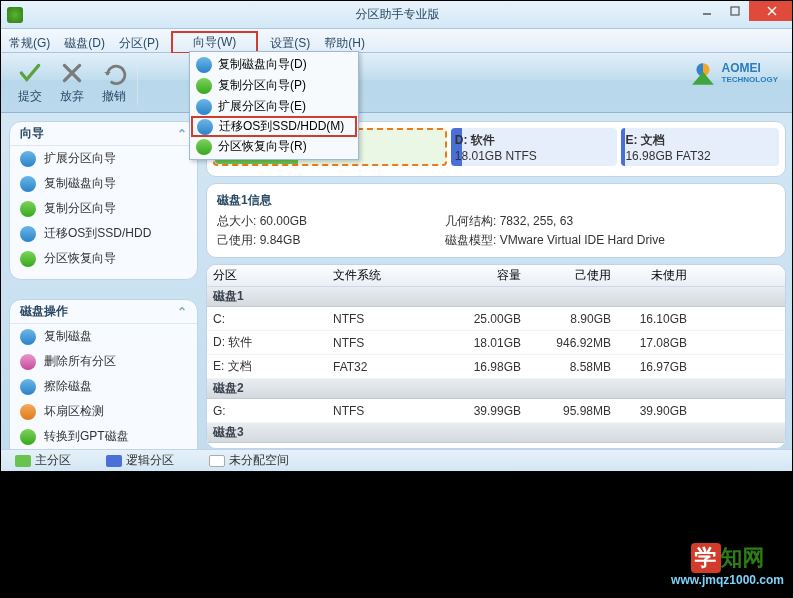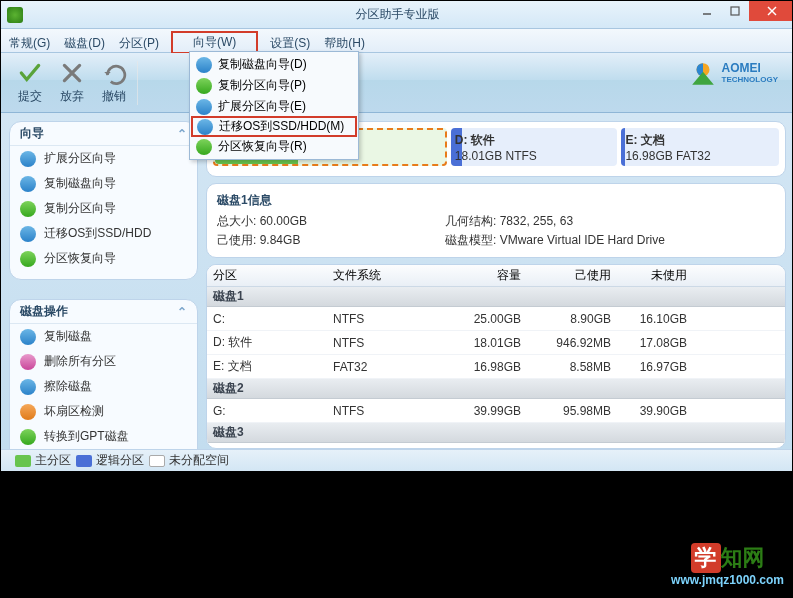--- a/index.html
+++ b/index.html
@@ -46,21 +46,21 @@
 .table{flex:1;overflow:auto}
 .thead{display:flex;background:linear-gradient(#fcfdfe,#e9eff6);border-bottom:1px solid #ccd9e6;height:22px;align-items:center}
 .th,.td{padding-left:6px}
 .c-part{width:120px}
 .c-fs{width:110px}
 .c-size{width:92px;text-align:right;padding-right:8px}
 .c-used{width:90px;text-align:right;padding-right:8px}
 .c-free{width:76px;text-align:right;padding-right:8px}
 .group-row{background:linear-gradient(#e9edf1,#d4d9de);height:20px;display:flex;align-items:center;font-weight:bold;padding-left:6px;border-bottom:1px solid #c4cbd2;color:#3b4450}
 .tr{display:flex;height:24px;align-items:center;border-bottom:1px solid #f0f3f7;color:#333}
-.status-bar{height:22px;background:linear-gradient(#e6f1f9,#d3e6f4);display:flex;align-items:center;border-top:1px solid #bed4ea;gap:5px;padding-left:14px;color:#333;position:relative}
+.status-bar{height:22px;background:linear-gradient(#e6f1f9,#d3e6f4);display:flex;align-items:center;border-top:1px solid #bed4ea;gap:35px;padding-left:14px;color:#333;position:relative}
 .sw{width:16px;height:12px;border-radius:2px;display:inline-block;margin-right:4px;vertical-align:middle}
 .watermark{position:absolute;right:8px;bottom:10px;display:flex;flex-direction:column;align-items:center;font-size:11px}
 .wm-logo{display:flex;align-items:center}
 .wm-logo span:first-child{color:#fff;background:#d23c2a;font-size:22px;font-weight:bold;border-radius:4px;padding:0 4px}
 .wm-logo span:nth-child(2){color:#2c7d15;font-size:22px;font-weight:bold}
 .wm-logo span:nth-child(3){color:#2c7d15;font-size:22px;font-weight:bold}
 .url{color:#7dd3fc;font-weight:bold}
 .i-green{background:linear-gradient(#7dd35b,#36a81e)}
 .i-blue{background:linear-gradient(#6bb6e6,#2b82c9)}
 .i-or{background:linear-gradient(#f5a85a,#e07b1a)}

